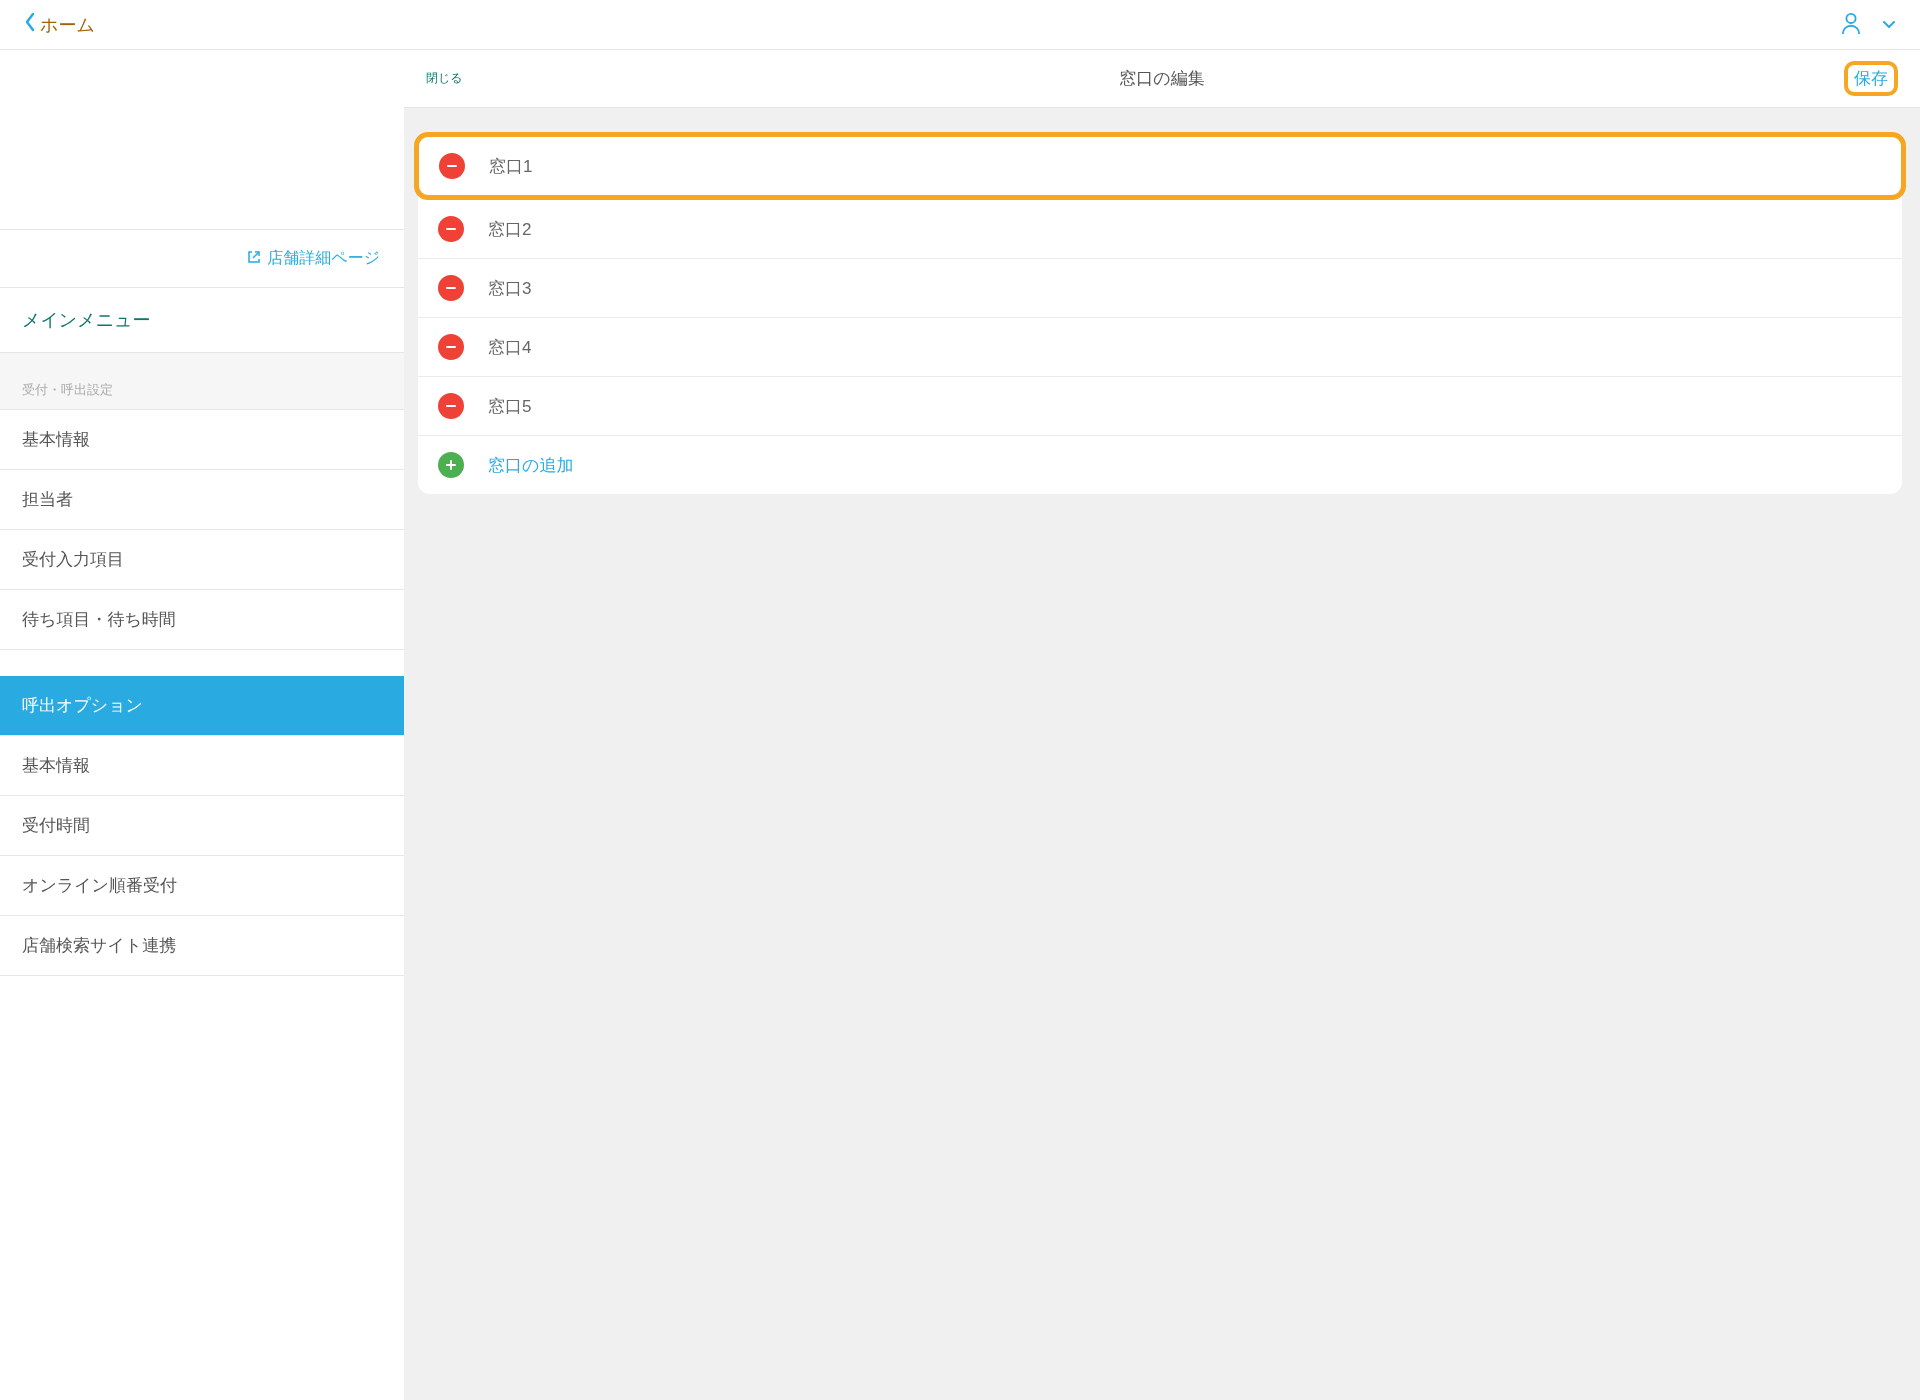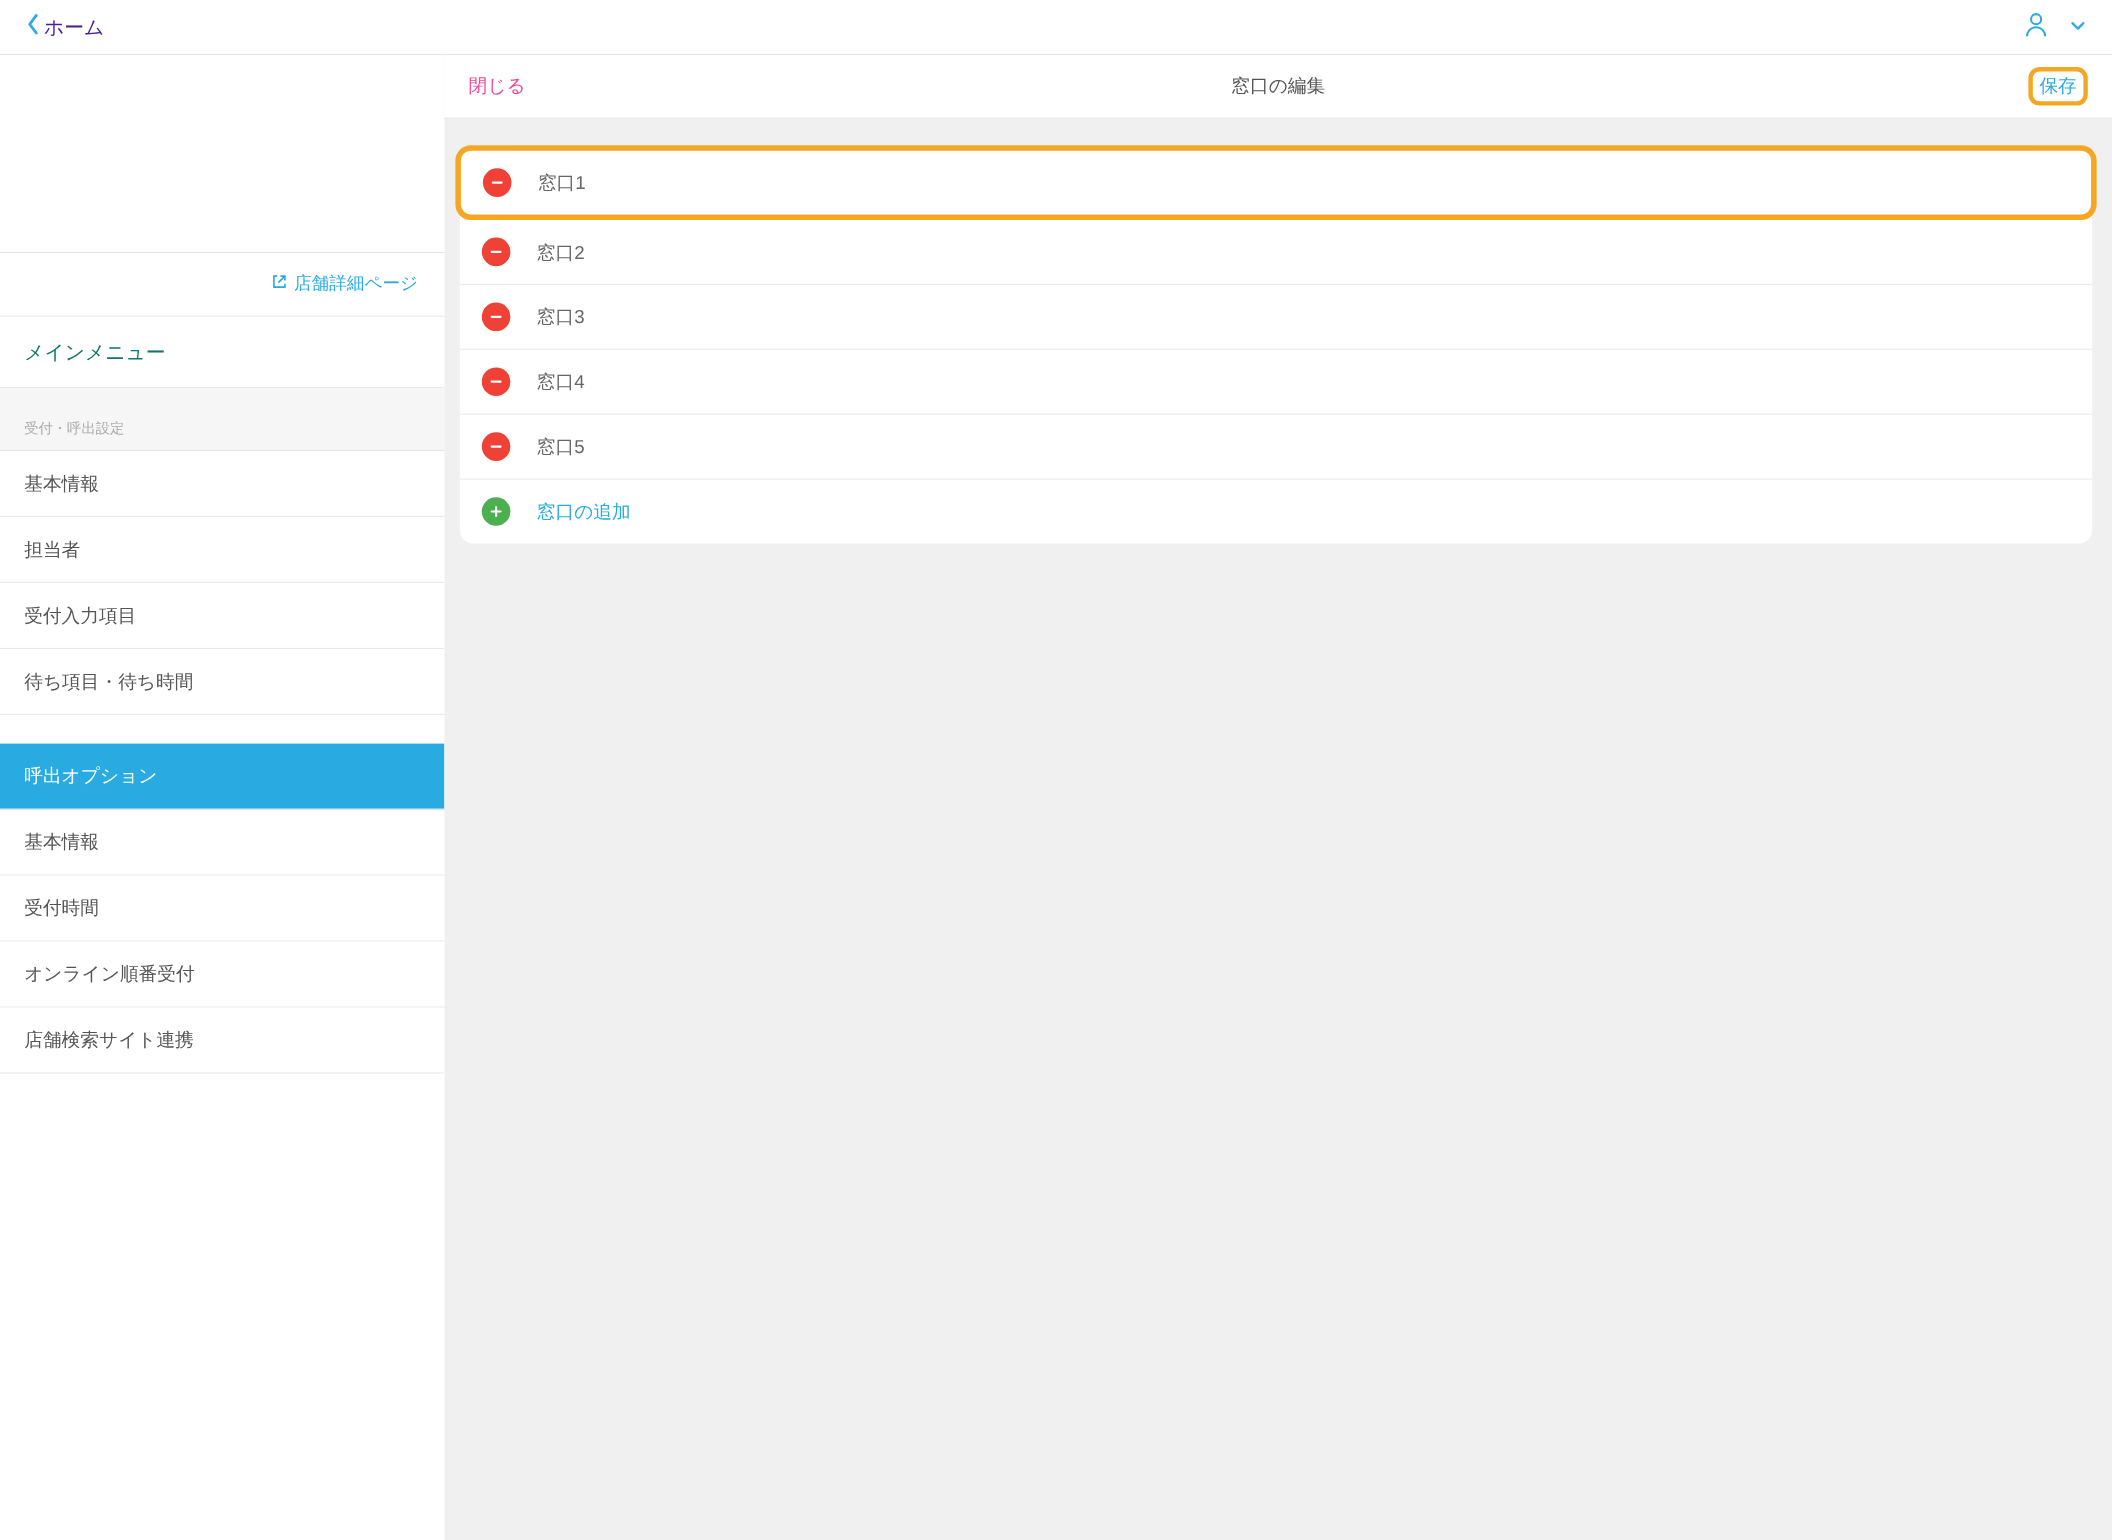--- a/index.html
+++ b/index.html
@@ -12,21 +12,21 @@
       height: 50px;
       display: flex;
       align-items: center;
       justify-content: space-between;
       padding: 0 24px;
       border-bottom: 1px solid #e5e5e5;
     }
     .back-nav {
       display: flex;
       align-items: center;
-      color: #4c1d95;
+      color: #a16207;
       font-size: 18px;
       cursor: pointer;
       gap: 4px;
     }
     .back-nav svg { width: 12px; height: 20px; }
     .topbar-right {
       display: flex;
       align-items: center;
       gap: 20px;
     }
@@ -96,21 +96,21 @@
     .panel-hdr {
       height: 58px;
       background: #fff;
       display: flex;
       align-items: center;
       justify-content: space-between;
       padding: 0 22px;
       border-bottom: 1px solid #e5e5e5;
       position: relative;
     }
-    .panel-hdr-close { color: #ec4899; font-size: 17px; cursor: pointer; }
+    .panel-hdr-close { color: #0f766e; font-size: 12px; cursor: pointer; }
     .panel-hdr-title {
       position: absolute;
       left: 50%;
       transform: translateX(-50%);
       font-size: 17px;
       color: #555;
     }
     .save-wrap {
       border: 4px solid #f5a623;
       border-radius: 10px;

